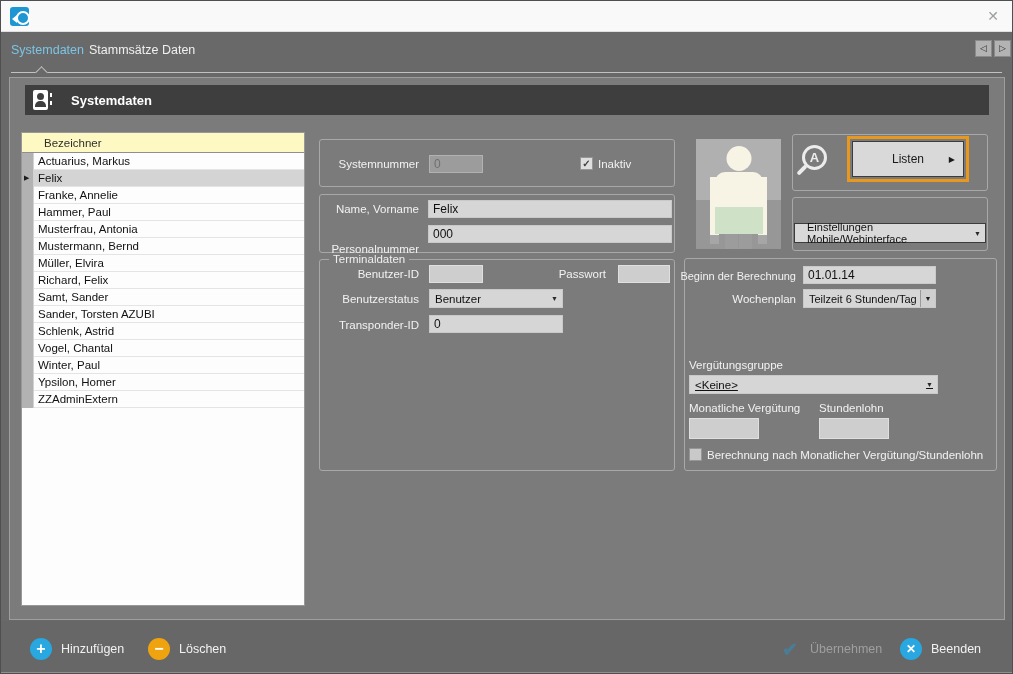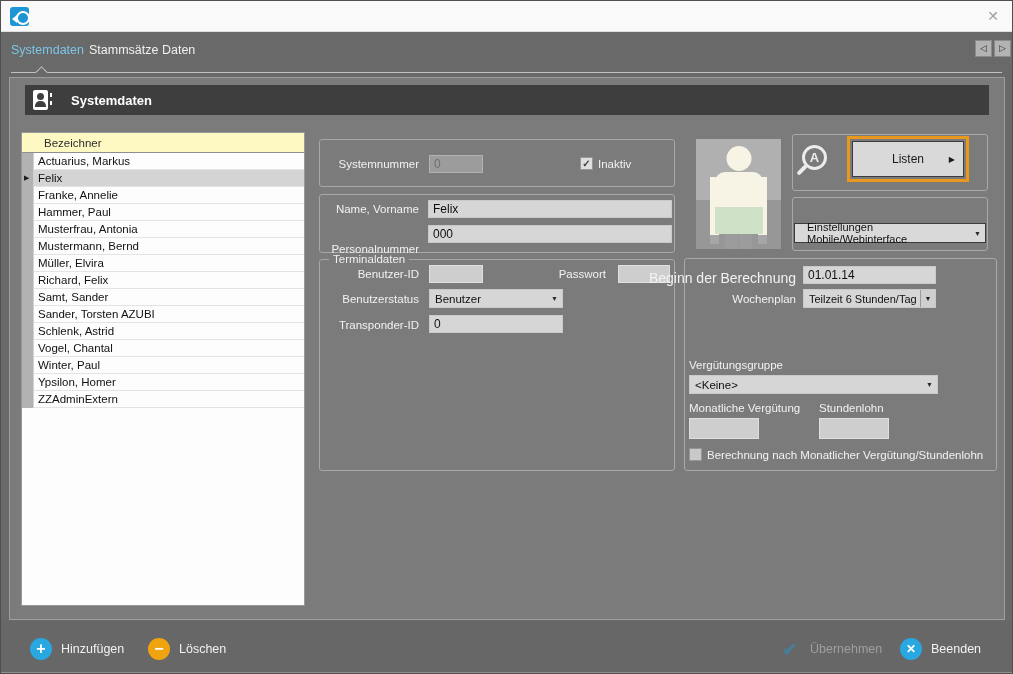--- a/index.html
+++ b/index.html
@@ -272,29 +272,29 @@
     </div>
   </div>
 
   <div class="group" style="left:791px; top:196px; width:196px; height:54px;"></div>
   <div class="combo darkline" style="left:793px; top:222px; width:192px; height:20px; font-size:11px;padding-left:12px;">
     <span>Einstellungen Mobile/Webinterface</span>
     <span class="arr">▼</span>
   </div>
 
   <div class="group" style="left:683px; top:257px; width:313px; height:213px;"></div>
-  <div class="lbl" style="right:216px; top:269px; font-size:14px;">Beginn der Berechnung</div>
+  <div class="lbl" style="right:216px; top:269px; font-size:11px;">Beginn der Berechnung</div>
   <input class="field" style="left: 802px; top: 265px; width: 133px; height: 18px;" value="01.01.14">
   <div class="lbl" style="right:216px; top:292px;">Wochenplan</div>
   <div class="combo" style="left:802px; top:288px; width:133px; height:19px; font-size:11px;">
     <span>Teilzeit 6 Stunden/Tag</span>
     <span class="arrbtn">▼</span>
   </div>
   <div class="lbl" style="left:688px; top:358px;">Vergütungsgruppe</div>
-  <div class="combo" style="left:688px; top:374px; width:249px; height:19px;">
+  <div class="combo" style="left:688px; top:374px; width:249px; height:19px;text-decoration:underline;">
     <span>&lt;Keine&gt;</span>
     <span class="arr">▼</span>
   </div>
   <div class="lbl" style="left:688px; top:401px;">Monatliche Vergütung</div>
   <div class="lbl" style="left:818px; top:401px;">Stundenlohn</div>
   <input class="field dis-light" style="left: 688px; top: 417px; width: 70px; height: 21px;" value="">
   <input class="field dis-light" style="left: 818px; top: 417px; width: 70px; height: 21px;" value="">
   <div class="cb un" style="left:688px; top:447px;"></div>
   <div class="lbl" style="left:706px; top:448px;">Berechnung nach Monatlicher Vergütung/Stundenlohn</div>
 

